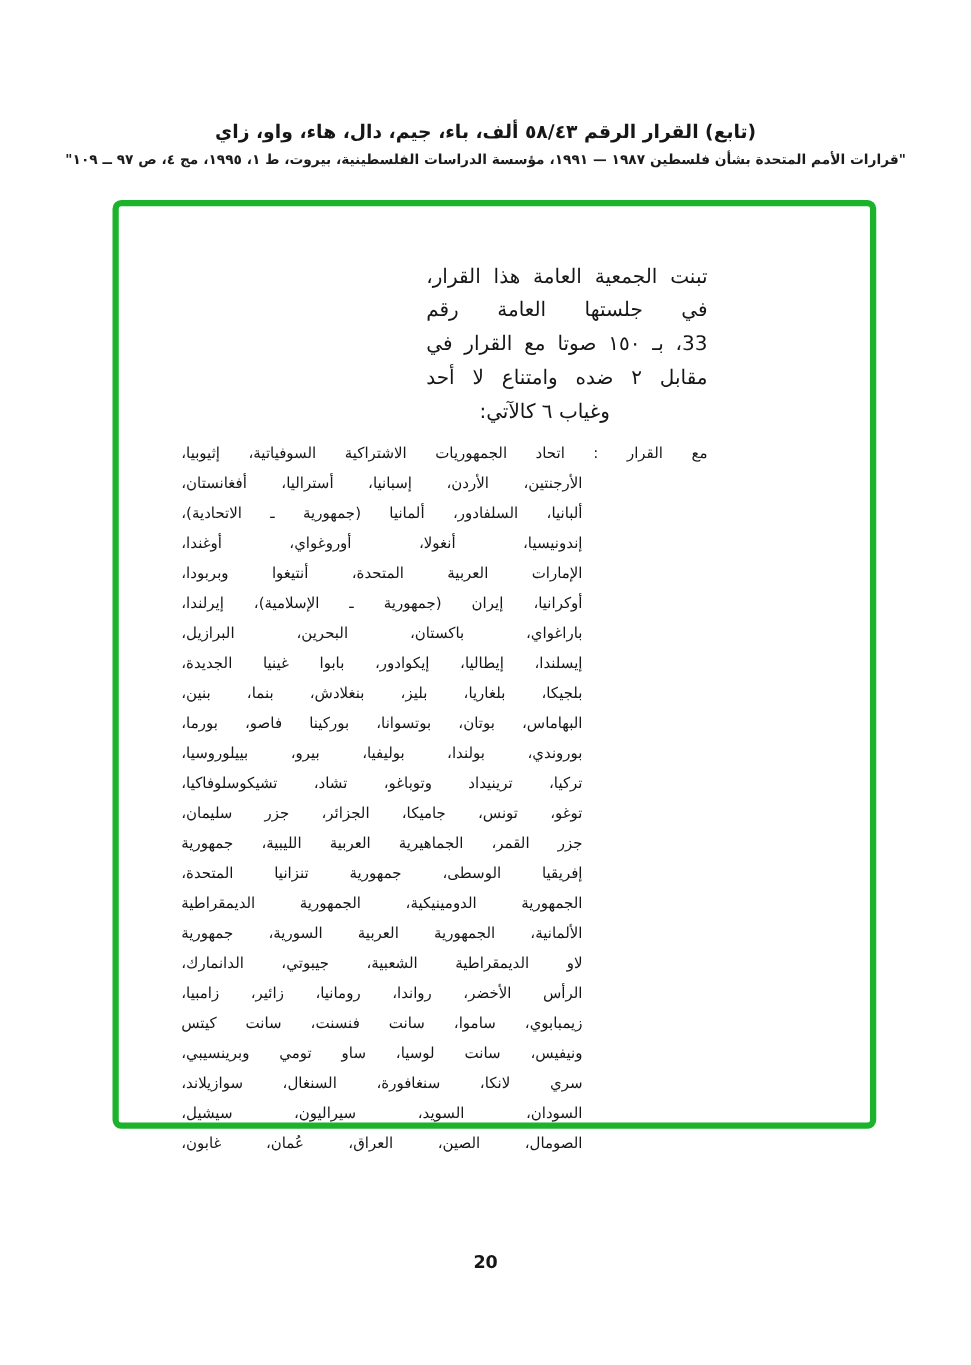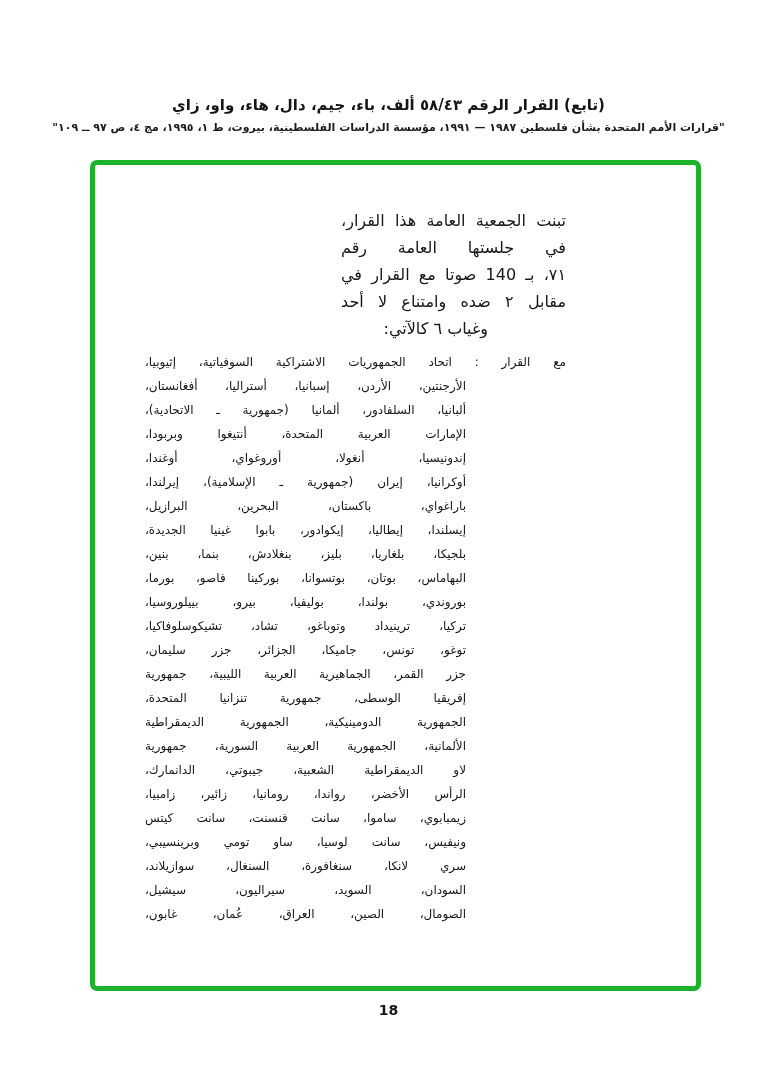--- a/index.html
+++ b/index.html
@@ -19,21 +19,21 @@
     letter-spacing: 0.2px;
   }
   .citation {
     margin-top: 7px;
     font-weight: bold;
     font-size: 11px;
     color: #1b1b1b;
   }
   .frame {
     box-sizing: border-box;
-    width: 611px; height: 831px;
+    width: 611px; height: 743px;
     margin: 26px 0 0 90px;
     border: 5px solid #1cb22c;
     border-radius: 7px;
     direction: rtl;
     padding-top: 42px;
     background: #ffffff;
   }
   .intro {
     width: 225px;
     margin-left: 0;
@@ -65,35 +65,35 @@
 
 <div class="header">
   <div class="title">(تابع) القرار الرقم ٥٨/٤٣ ألف، باء، جيم، دال، هاء، واو، زاي</div>
   <div class="citation">"قرارات الأمم المتحدة بشأن فلسطين ١٩٨٧ — ١٩٩١، مؤسسة الدراسات الفلسطينية، بيروت، ط ١، ١٩٩٥، مج ٤، ص ٩٧ ــ ١٠٩"</div>
 </div>
 
 <div class="frame">
   <div class="intro">
     <div class="jline">تبنت الجمعية العامة هذا القرار،</div>
     <div class="jline">في جلستها العامة رقم</div>
-    <div class="jline">٧١، بـ 140 صوتا مع القرار في</div>
+    <div class="jline">33، بـ ١٥٠ صوتا مع القرار في</div>
     <div class="jline">مقابل ٢ ضده وامتناع لا أحد</div>
     <div class="jline lastline">وغياب ٦ كالآتي:</div>
   </div>
 
   <div class="votes">
     <div class="vline lead">
       <span>مع القرار</span>
       <span>:</span>
       <span>اتحاد الجمهوريات الاشتراكية السوفياتية، إثيوبيا،</span>
     </div>
     <div class="vline cont">الأرجنتين، الأردن، إسبانيا، أستراليا، أفغانستان،</div>
     <div class="vline cont">ألبانيا، السلفادور، ألمانيا (جمهورية ـ الاتحادية)،</div>
+    <div class="vline cont">إندونيسيا، أنغولا، أوروغواي، أوغندا،</div>
     <div class="vline cont">الإمارات العربية المتحدة، أنتيغوا وبربودا،</div>
-    <div class="vline cont">إندونيسيا، أنغولا، أوروغواي، أوغندا،</div>
     <div class="vline cont">أوكرانيا، إيران (جمهورية ـ الإسلامية)، إيرلندا،</div>
     <div class="vline cont">باراغواي، باكستان، البحرين، البرازيل،</div>
     <div class="vline cont">إيسلندا، إيطاليا، إيكوادور، بابوا غينيا الجديدة،</div>
     <div class="vline cont">بلجيكا، بلغاريا، بليز، بنغلادش، بنما، بنين،</div>
     <div class="vline cont">البهاماس، بوتان، بوتسوانا، بوركينا فاصو، بورما،</div>
     <div class="vline cont">بوروندي، بولندا، بوليفيا، بيرو، بييلوروسيا،</div>
     <div class="vline cont">تركيا، ترينيداد وتوباغو، تشاد، تشيكوسلوفاكيا،</div>
     <div class="vline cont">توغو، تونس، جاميكا، الجزائر، جزر سليمان،</div>
     <div class="vline cont">جزر القمر، الجماهيرية العربية الليبية، جمهورية</div>
     <div class="vline cont">إفريقيا الوسطى، جمهورية تنزانيا المتحدة،</div>
@@ -102,13 +102,13 @@
     <div class="vline cont">لاو الديمقراطية الشعبية، جيبوتي، الدانمارك،</div>
     <div class="vline cont">الرأس الأخضر، رواندا، رومانيا، زائير، زامبيا،</div>
     <div class="vline cont">زيمبابوي، ساموا، سانت فنسنت، سانت كيتس</div>
     <div class="vline cont">ونيفيس، سانت لوسيا، ساو تومي وبرينسيبي،</div>
     <div class="vline cont">سري لانكا، سنغافورة، السنغال، سوازيلاند،</div>
     <div class="vline cont">السودان، السويد، سيراليون، سيشيل،</div>
     <div class="vline cont">الصومال، الصين، العراق، عُمان، غابون،</div>
   </div>
 </div>
 
-<div class="pagenum">18</div>
+<div class="pagenum">20</div>
 
 </body></html>

